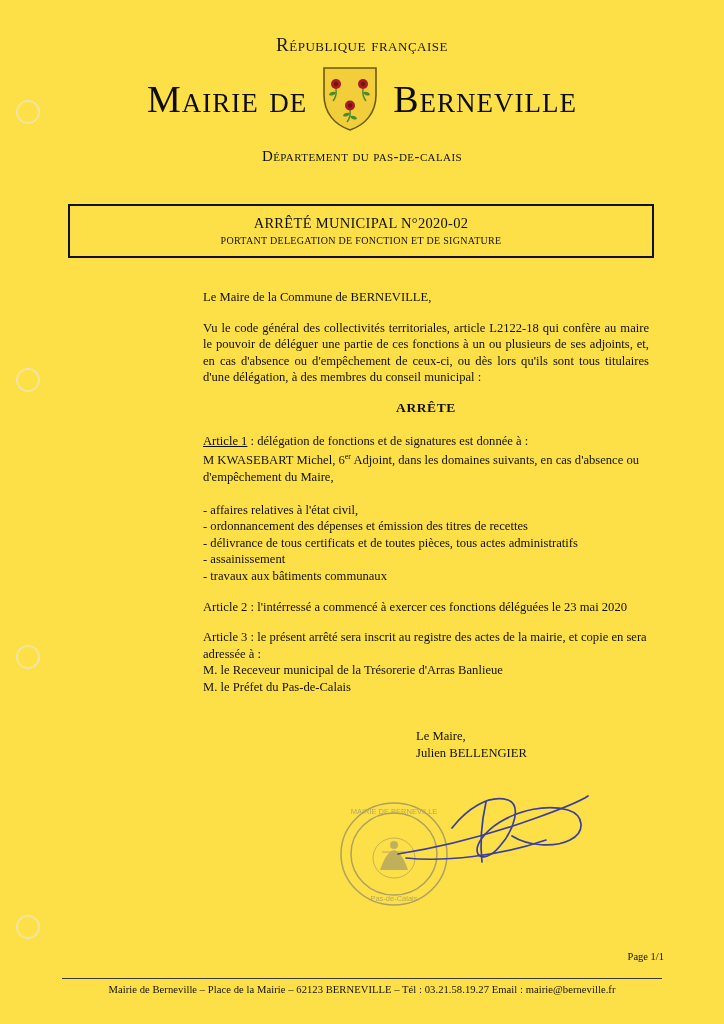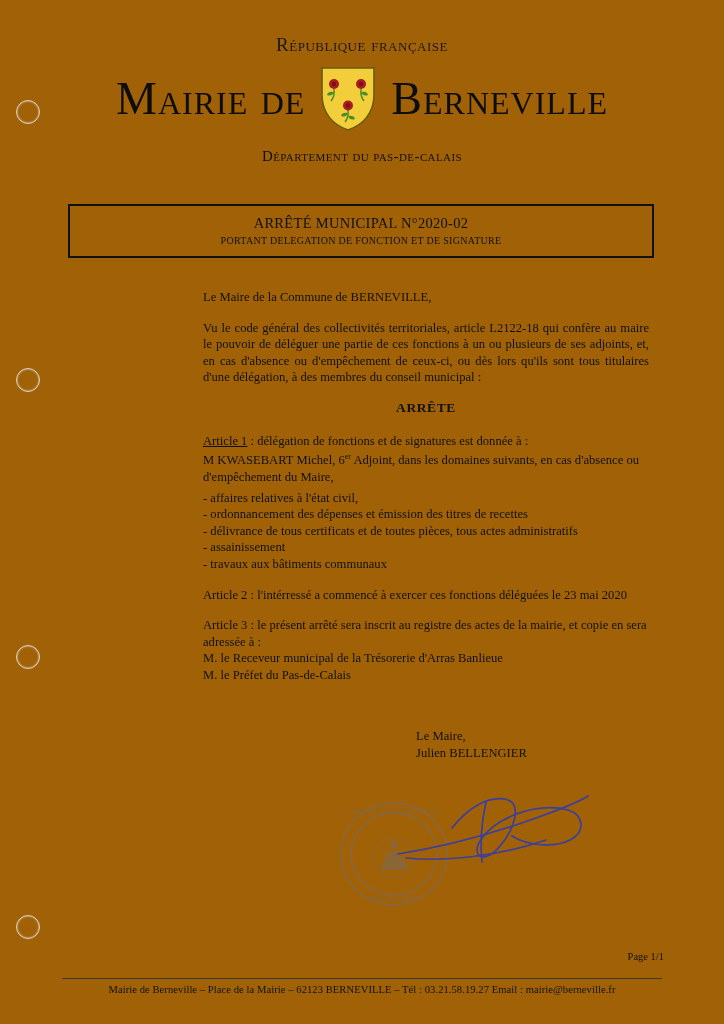--- a/index.html
+++ b/index.html
@@ -13,21 +13,21 @@
     position: relative;
     font-family: "Liberation Serif", serif;
     color: #111111;
     overflow: hidden;
   }
 
   
   .page {
     position: absolute;
     inset: 0;
-    background: #a16207;
+    background: #fde047;
   }
 
   
   .punch {
     position: absolute;
     left: 16px;
     width: 22px;
     height: 22px;
     border: 1px solid #e6e6ea;
     border-radius: 50%;
@@ -55,21 +55,21 @@
 
   .title-row {
     margin-top: 12px;
     display: flex;
     align-items: center;
     justify-content: center;
     gap: 14px;
     height: 62px;
   }
   .mairie-word, .commune-word {
-    font-size: 46px;
+    font-size: 38px;
     font-variant: small-caps;
     text-transform: lowercase;
     letter-spacing: 1px;
     line-height: 1;
     color: #0d0d0d;
   }
   .mairie-word::first-letter,
   .commune-word::first-letter { text-transform: uppercase; }
 
   
@@ -248,21 +248,21 @@
   </div>
 
   <div class="body">
 
     <p class="p">Le Maire de la Commune de BERNEVILLE,</p>
 
     <p class="p justify">Vu le code général des collectivités territoriales, article L2122-18 qui confère au maire le pouvoir de déléguer une partie de ces fonctions à un ou plusieurs de ses adjoints, et, en cas d'absence ou d'empêchement de ceux-ci, ou dès lors qu'ils sont tous titulaires d'une délégation, à des membres du conseil municipal :</p>
 
     <div class="arrete-head">ARRÊTE</div>
 
-    <p class="p" style="margin-bottom:4px">
+    <p class="p" style="margin-bottom:16px">
       <span class="art-label">Article 1</span><span> : délégation de fonctions et de signatures est donnée à :</span><br>
       <span>M KWASEBART Michel, 6</span><sup>er</sup><span> Adjoint, dans les domaines suivants, en cas d'absence ou d'empêchement du Maire,</span>
     </p>
 
     <ul class="bullets">
       <li>- affaires relatives à l'état civil,</li>
       <li>- ordonnancement des dépenses et émission des titres de recettes</li>
       <li>- délivrance de tous certificats et de toutes pièces, tous actes administratifs</li>
       <li>- assainissement</li>
       <li>- travaux aux bâtiments communaux</li>

